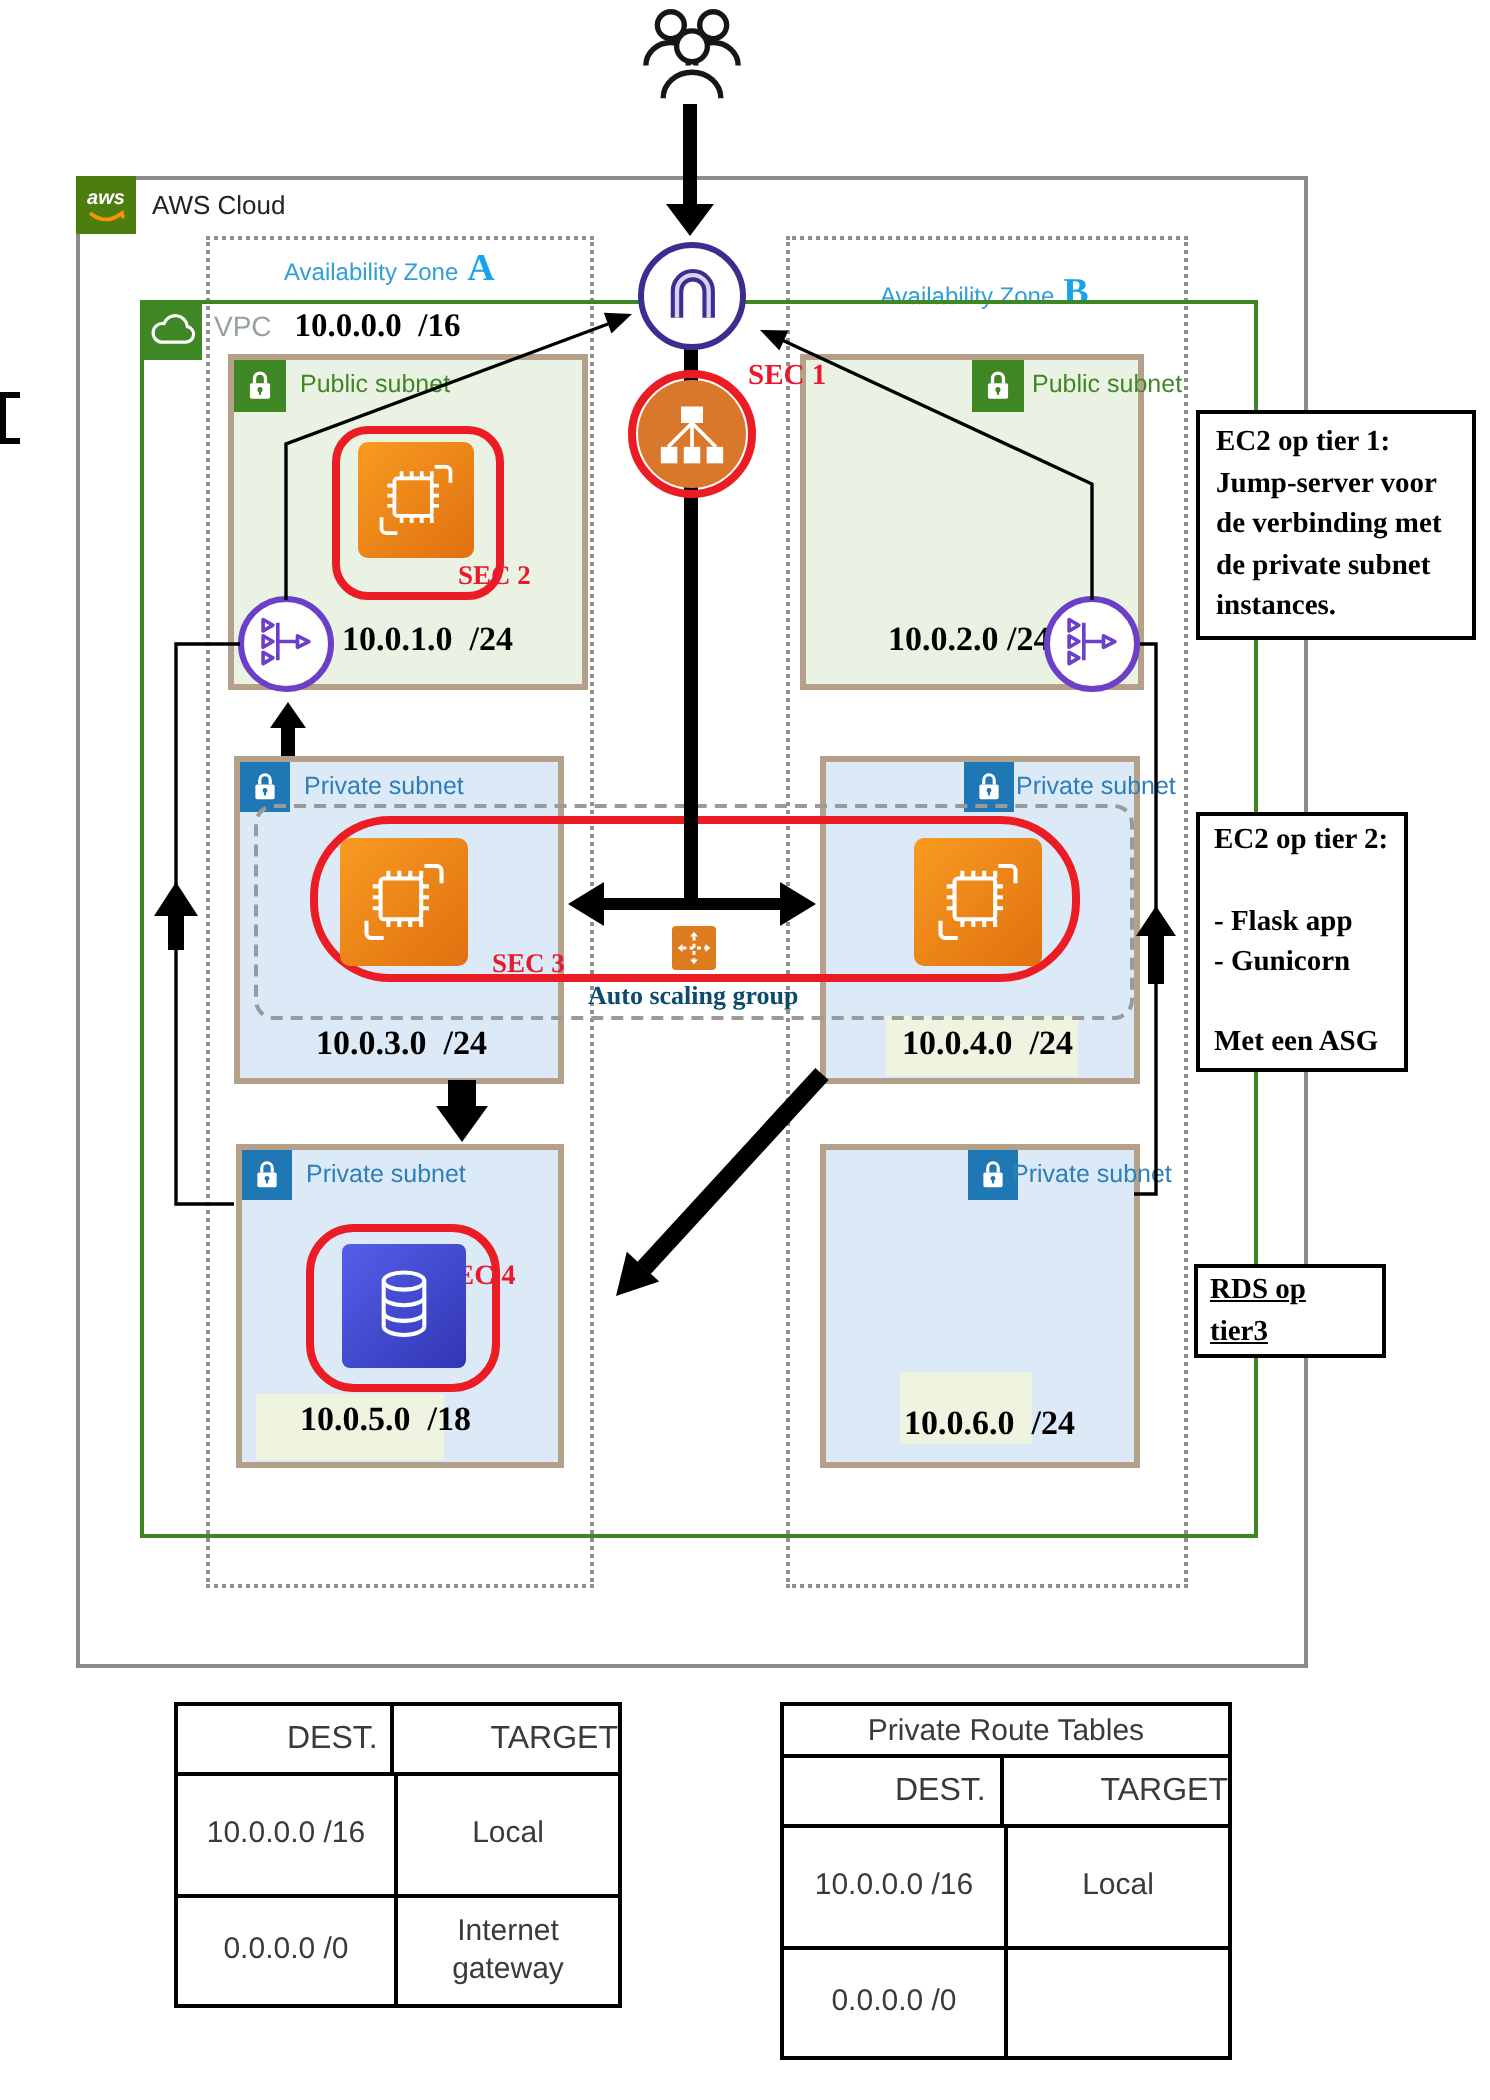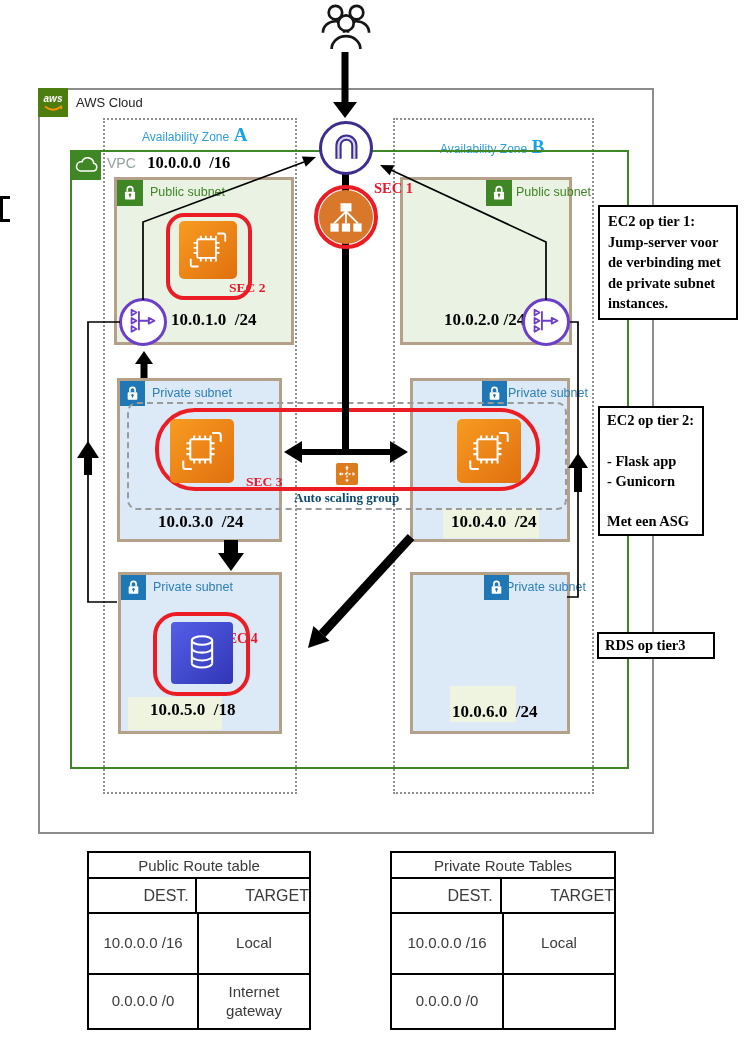--- a/index.html
+++ b/index.html
@@ -267,24 +267,23 @@
 Jump-server voor
 de verbinding met
 de private subnet
 instances.</div>
   <div class="abs ann" style="left:598px;top:406px;width:106px;padding:2px 7px;line-height:1.40;">EC2 op tier 2:
 
 - Flask app
 - Gunicorn
 
 Met een ASG</div>
-  <div class="abs ann" style="left:597px;top:632px;width:118px;padding:1px 6px;">RDS op tier3</div>
+  <div class="abs ann" style="left:597px;top:632px;width:96px;padding:1px 6px;text-decoration:underline;">RDS op tier3</div>
 
   <div class="abs rt" style="left:87px;top:851px;width:220px;">
-    <div class="title">Public Route table</div>
     <div class="row hdr">
       <div class="c l" style="width:108px;">DEST.</div>
       <div class="c" style="flex:1;">TARGET</div>
     </div>
     <div class="row r1">
       <div class="c l" style="width:108px;">10.0.0.0 /16</div>
       <div class="c" style="flex:1;">Local</div>
     </div>
     <div class="row r2">
       <div class="c l" style="width:108px;">0.0.0.0 /0</div>

